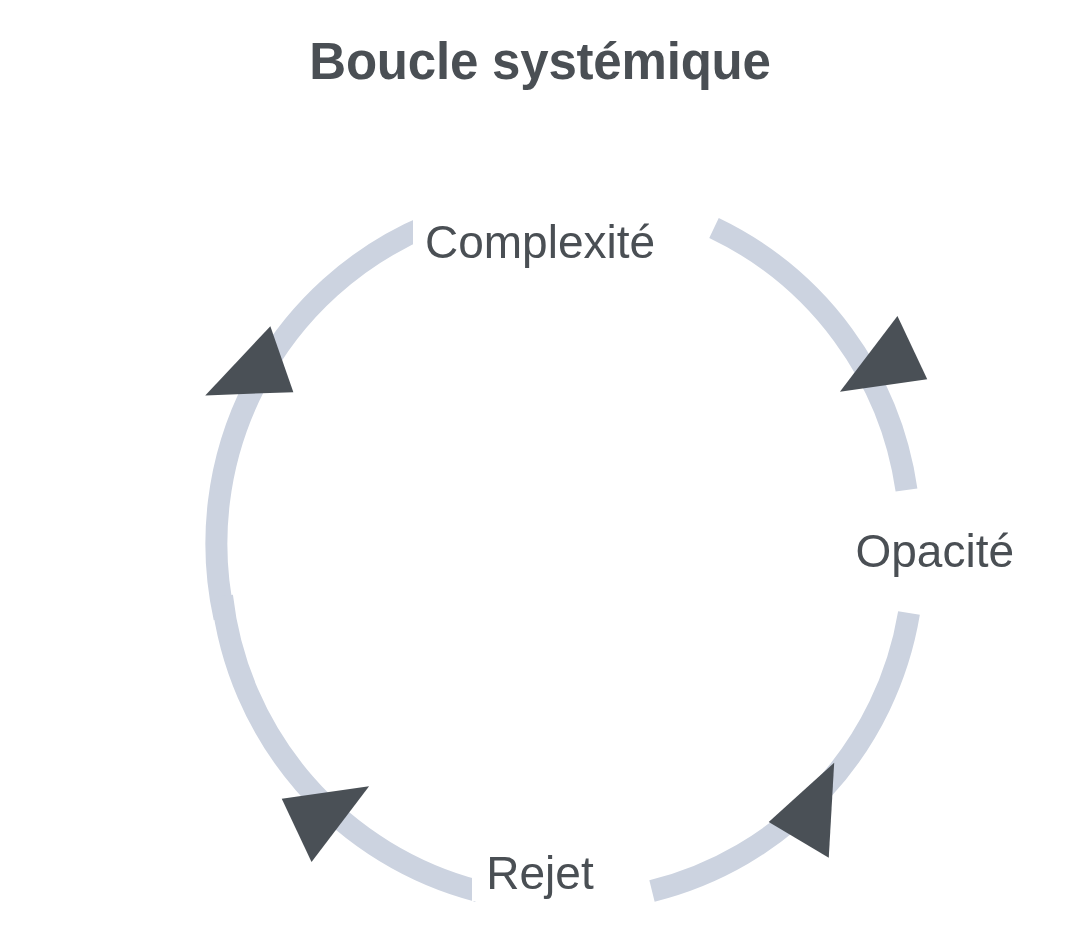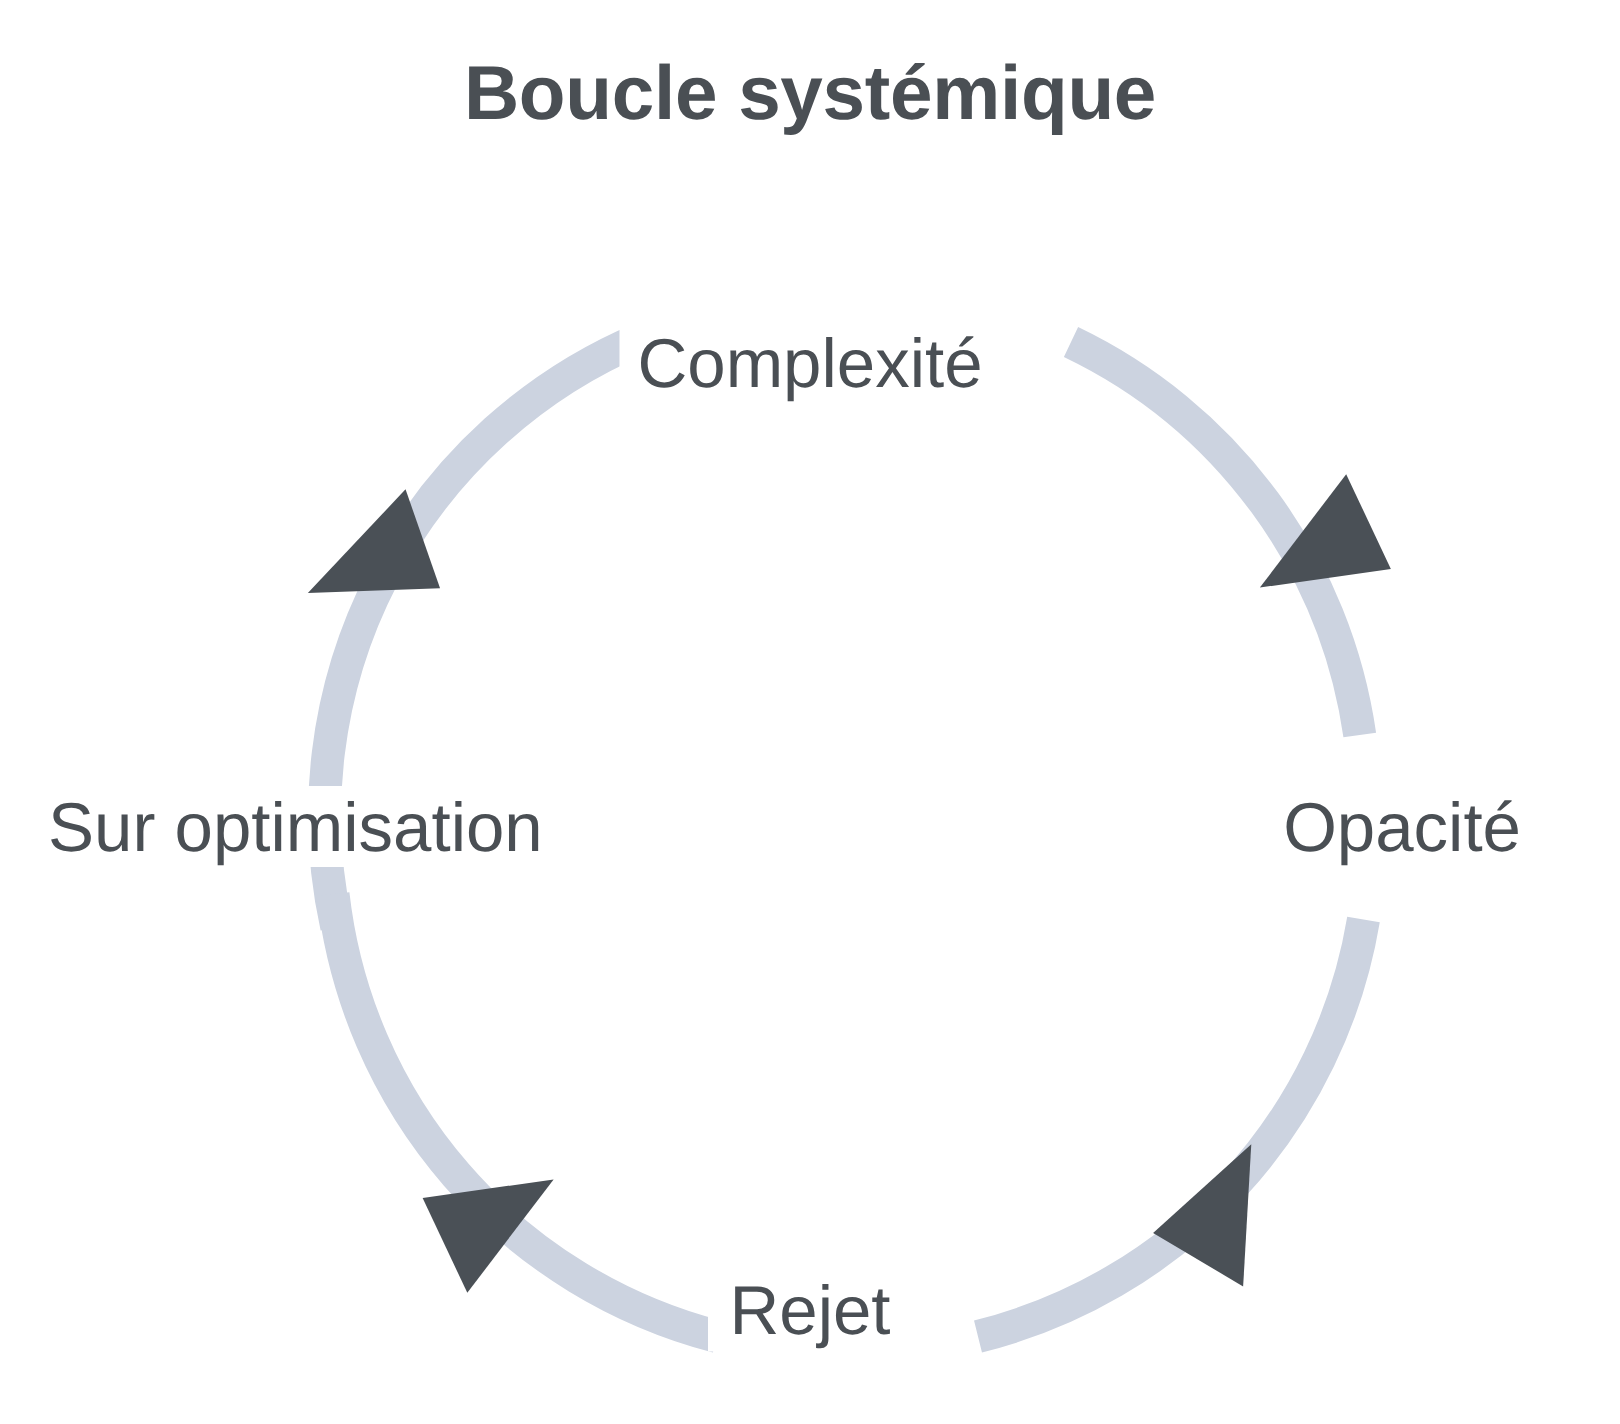--- a/index.html
+++ b/index.html
@@ -116,15 +116,14 @@
   <div class="node-label label-top">
     <span>Complexité</span>
   </div>
 
   <div class="node-label label-bottom">
     <span>Rejet</span>
   </div>
 
   <div class="node-label label-right">Opacité</div>
 
-  <div class="node-label label-left">Sur optimisation</div>
 
 </div>
 
 </body></html>

